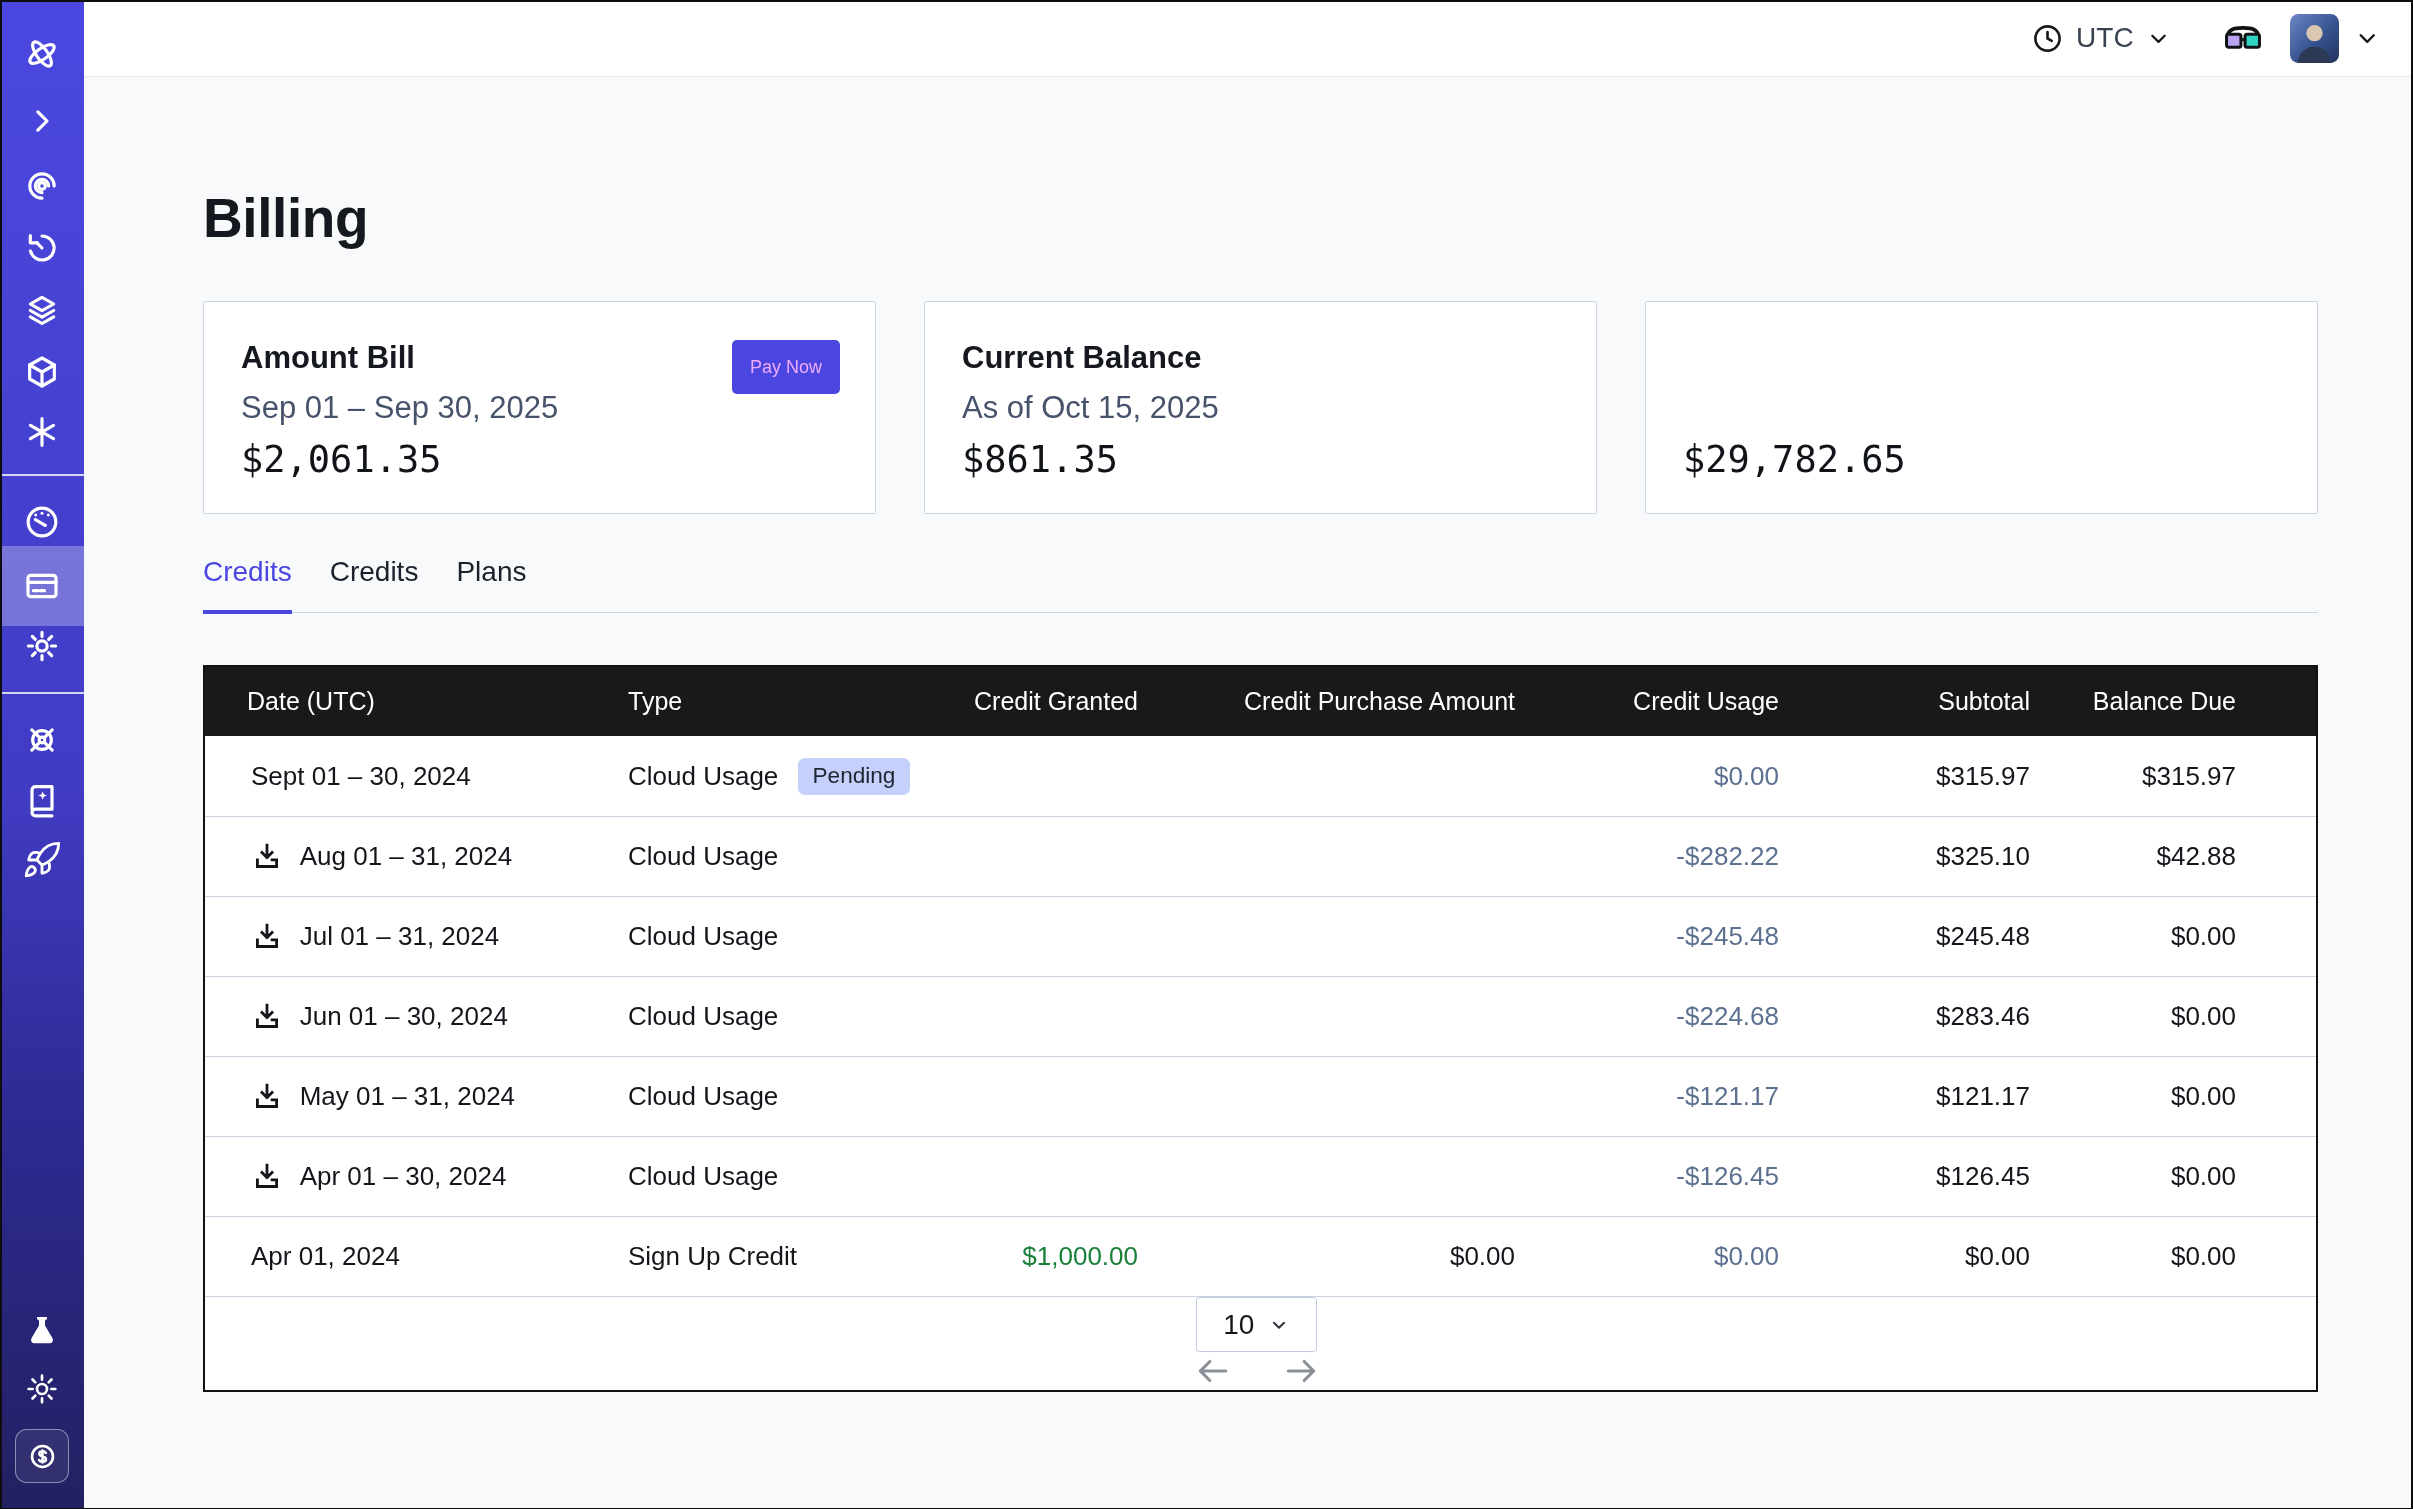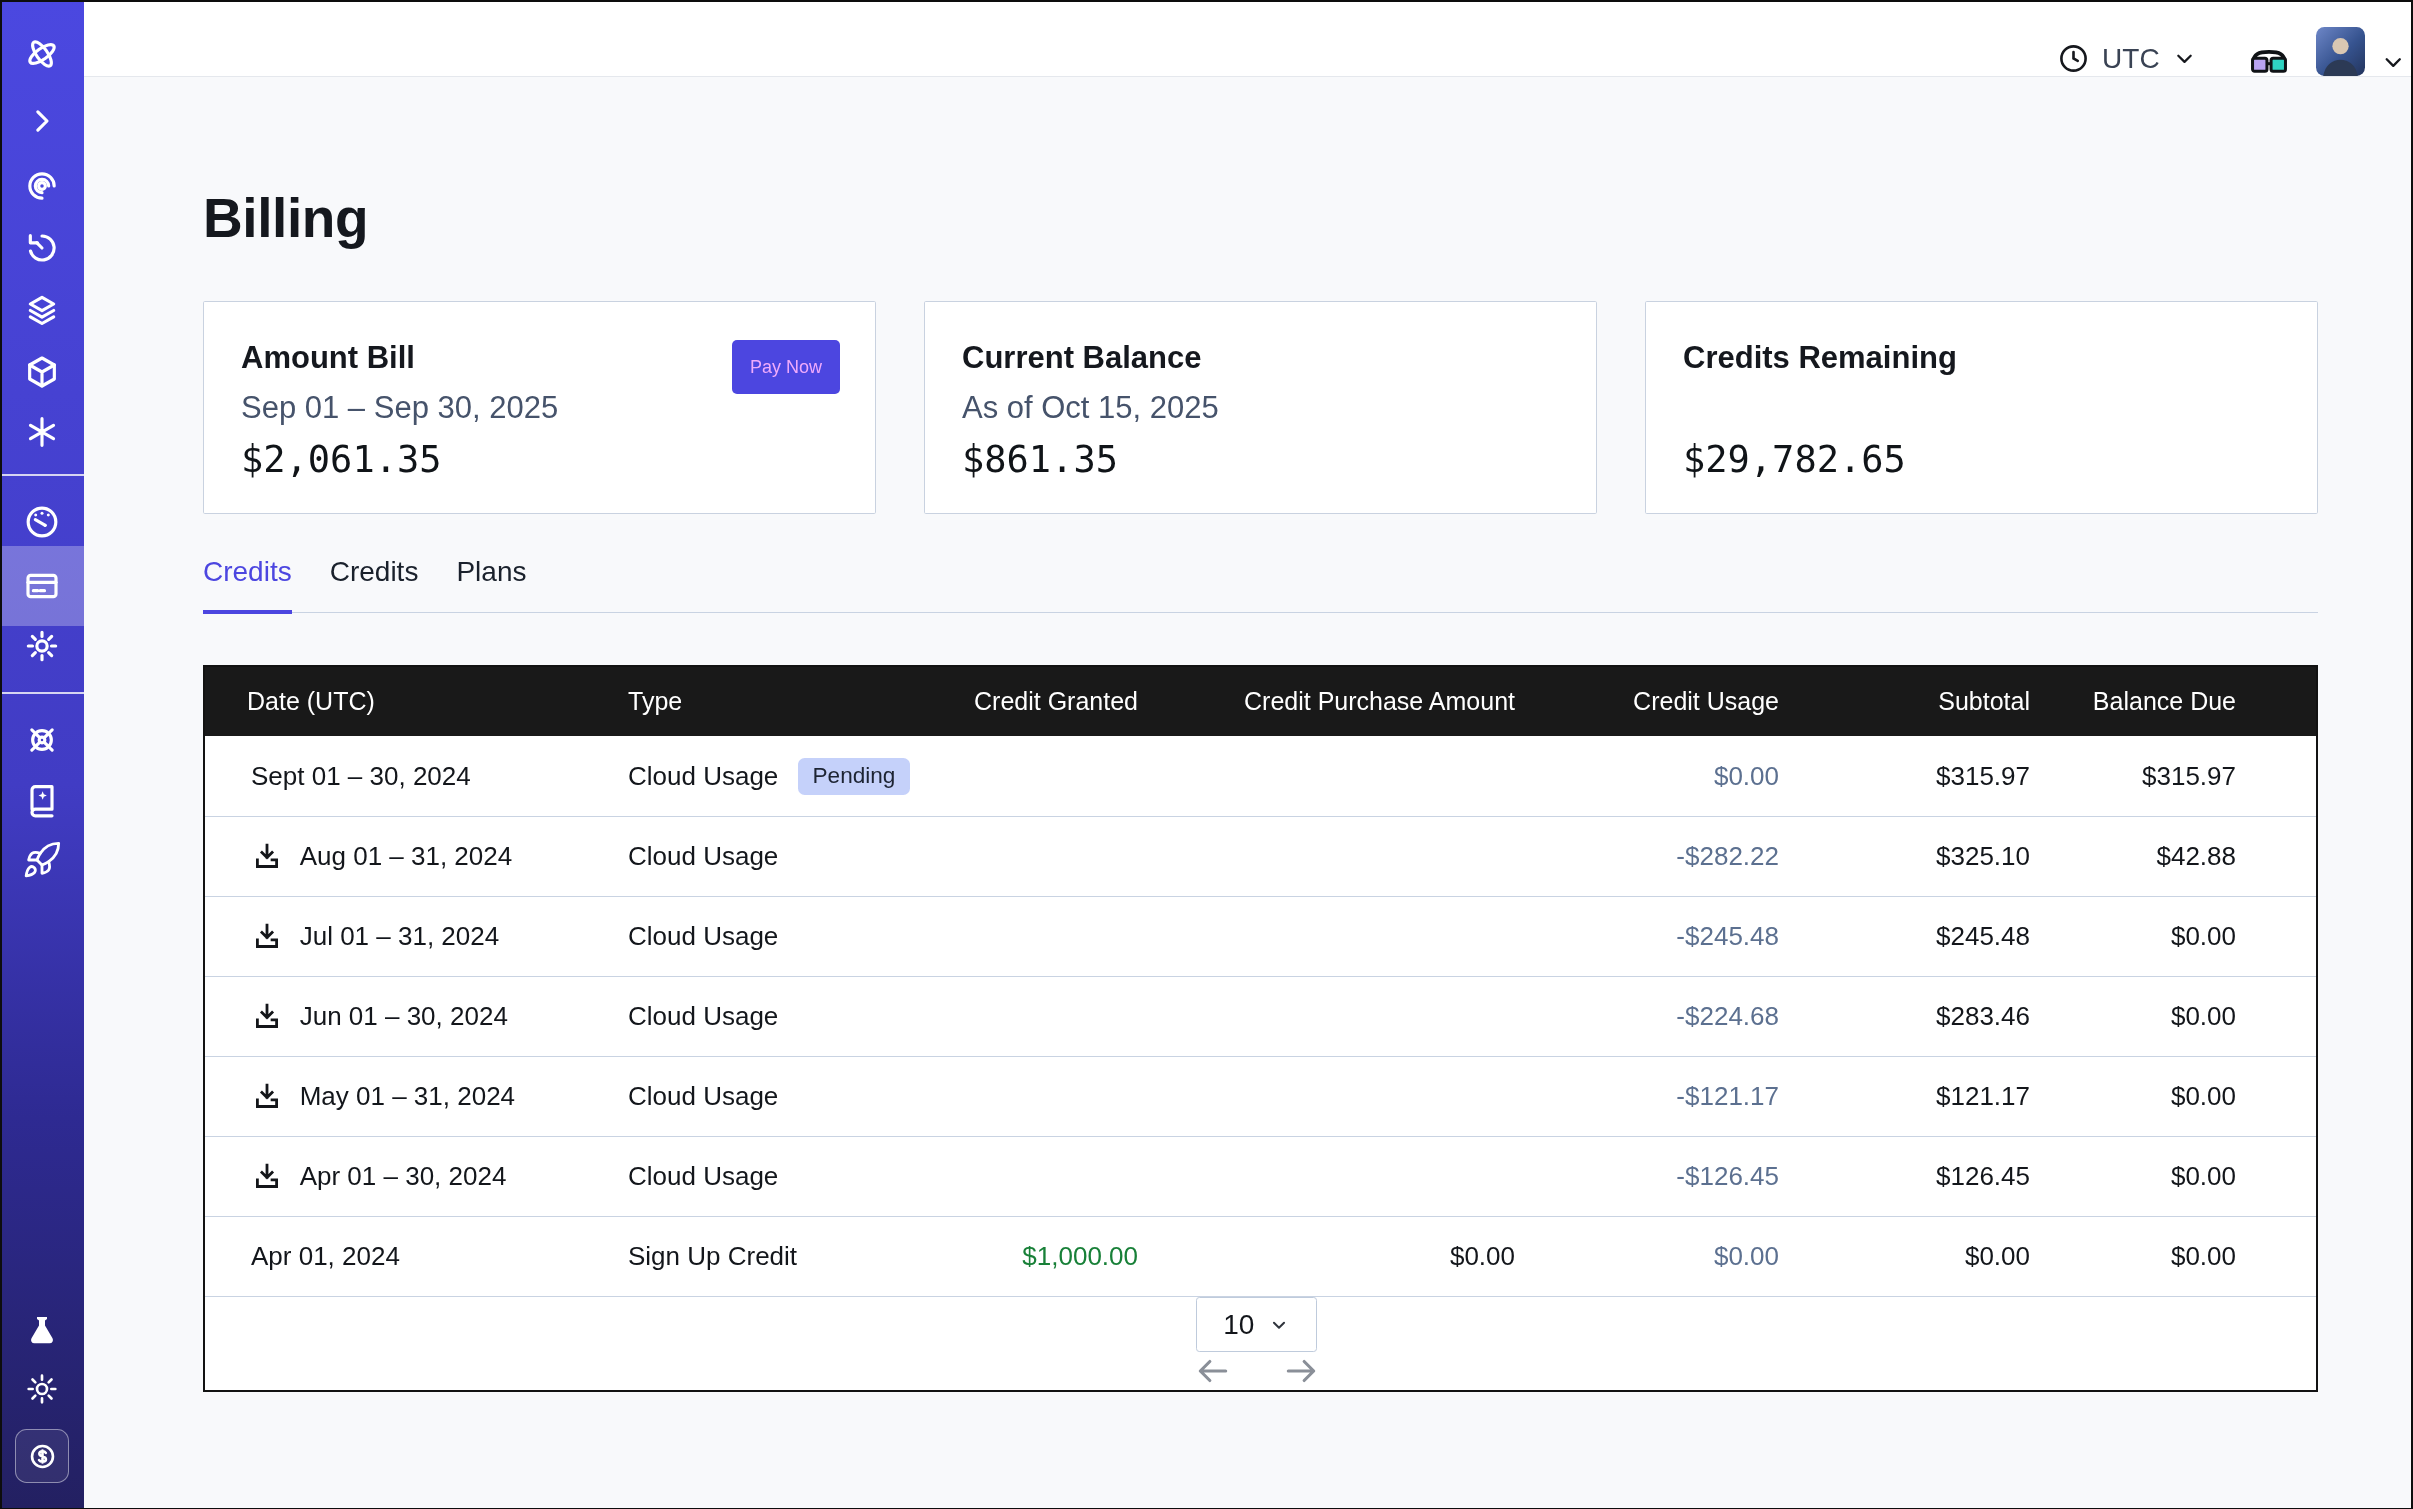--- a/index.html
+++ b/index.html
@@ -20,21 +20,21 @@
   .side-icon{position:absolute;left:50%;transform:translate(-50%,-50%);width:40px;height:40px;display:flex;align-items:center;justify-content:center;}
   .side-icon svg{width:40px;height:40px;stroke:#fff;fill:none;stroke-width:1.9;stroke-linecap:round;stroke-linejoin:round;}
   .side-divider{position:absolute;left:0;width:100%;height:1.7px;background:rgba(240,240,248,0.85);}
   .side-active{position:absolute;left:0;width:100%;height:80px;background:var(--sidebar-active,rgba(255,255,255,0.28));}
   .dollar-badge-box{border:1.7px solid rgba(255,255,255,0.45);border-radius:11.7px;background:rgba(255,255,255,0.07);width:54px;height:54px;}
 
   
   .topbar{
     position:absolute;left:84px;top:0;right:0;height:77px;background:#fff;
     border-bottom:1.7px solid var(--topbar-border,#E5E8ED);
-    display:flex;align-items:flex-end;justify-content:flex-end;padding-right:6px;z-index:30;
+    display:flex;align-items:center;justify-content:flex-end;padding-right:32px;z-index:30;
   }
   .tz-group{display:flex;align-items:center;gap:11px;margin-right:52px;cursor:pointer;}
   .tz-label{font-size:28px;color:#3A4354;}
   .icon-24 svg{display:block;}
   .avatar{width:49px;height:49px;border-radius:8.4px;overflow:hidden;background:linear-gradient(135deg,#6e87c8 0%,#36538f 55%,#23345c 100%);margin:0 13.4px 0 28.5px;position:relative;}
   .avatar svg{position:absolute;inset:0;}
 
   
   .main{position:absolute;left:84px;top:77px;right:0;bottom:0;padding:0 95px 0 119px;}
   h1.page-title{font-size:55px;font-weight:700;letter-spacing:-0.4px;margin:109px 0 0 0;color:#15181E;}
@@ -249,21 +249,20 @@
         <div class="card-amount">$2,061.35</div>
       </div>
 
       <div class="card">
         <div class="card-title">Current Balance</div>
         <div class="card-sub">As of Oct 15, 2025</div>
         <div class="card-amount">$861.35</div>
       </div>
 
       <div class="card">
-        <div class="card-title">Credits Remaining</div>
         <div class="card-amount">$29,782.65</div>
       </div>
     </section>
 
     <nav class="tabs">
       <span class="tab active">Credits</span>
       <span class="tab">Credits</span>
       <span class="tab">Plans</span>
     </nav>
 

